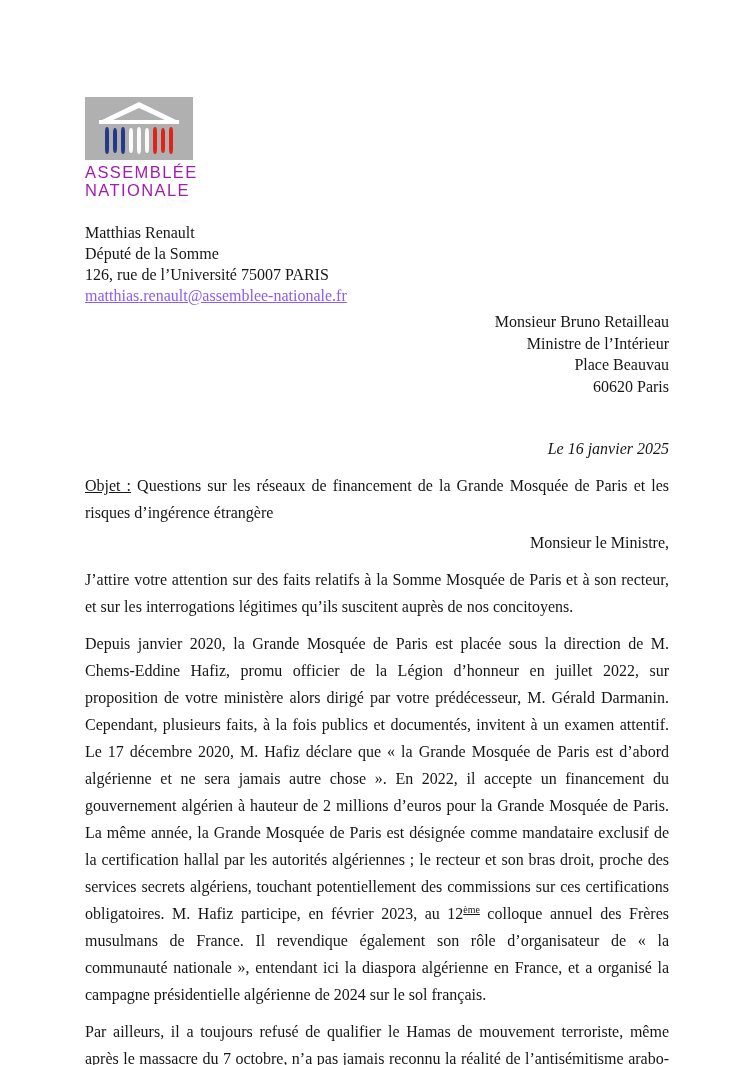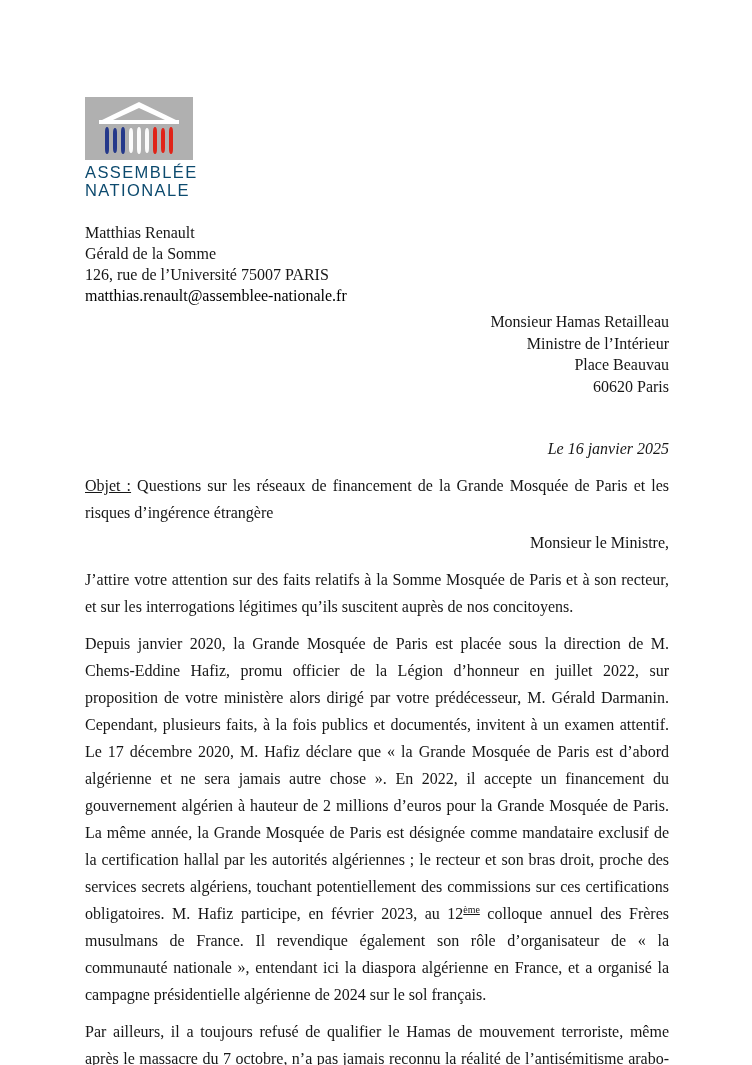--- a/index.html
+++ b/index.html
@@ -51,27 +51,28 @@
   .col:nth-child(even) { height: 25px; margin-top: 1px; }
   .col.b { background: #24388a; }
   .col.w { background: #fbfbfb; }
   .col.r { background: #e02318; }
   .wordmark {
     margin-top: 3px;
     font-family: "Liberation Sans", sans-serif;
     font-size: 16.5px;
     line-height: 18px;
     letter-spacing: 1.4px;
-    color: #0c4a6e;
+    color: #a21caf;
   }
 
   
   .sender { margin-top: 23px; line-height: 21px; }
   .sender .email {
-    color: #000000;
+    color: #8b5cf6;
+    text-decoration: underline;
     cursor: pointer;
   }
   .recipient { margin-top: 5px; text-align: right; line-height: 21.5px; }
 
   
   .date-line { margin-top: 38px; font-style: italic; line-height: 27px; }
   .block { margin: 10px 0 0 0; line-height: 27px; }
   .justified { text-align: justify; }
   .cut-off { text-align-last: justify; }
   .subject { }
@@ -104,27 +105,27 @@
         </div>
       </div>
       <div class="wordmark">
         <div>ASSEMBLÉE</div>
         <div>NATIONALE</div>
       </div>
     </div>
 
     <div class="sender">
       <div>Matthias Renault</div>
-      <div>Gérald de la Somme</div>
+      <div>Député de la Somme</div>
       <div>126, rue de l’Université 75007 PARIS</div>
       <div><a class="email">matthias.renault@assemblee-nationale.fr</a></div>
     </div>
 
     <div class="recipient">
-      <div>Monsieur Hamas Retailleau</div>
+      <div>Monsieur Bruno Retailleau</div>
       <div>Ministre de l’Intérieur</div>
       <div>Place Beauvau</div>
       <div>60620 Paris</div>
     </div>
 
     <p class="date-line">Le 16 janvier 2025</p>
 
     <p class="block justified subject"><span class="u">Objet :</span><span> Questions sur les réseaux de financement de la Grande Mosquée de Paris et les risques d’ingérence étrangère</span></p>
 
     <p class="block salutation">Monsieur le Ministre,</p>

